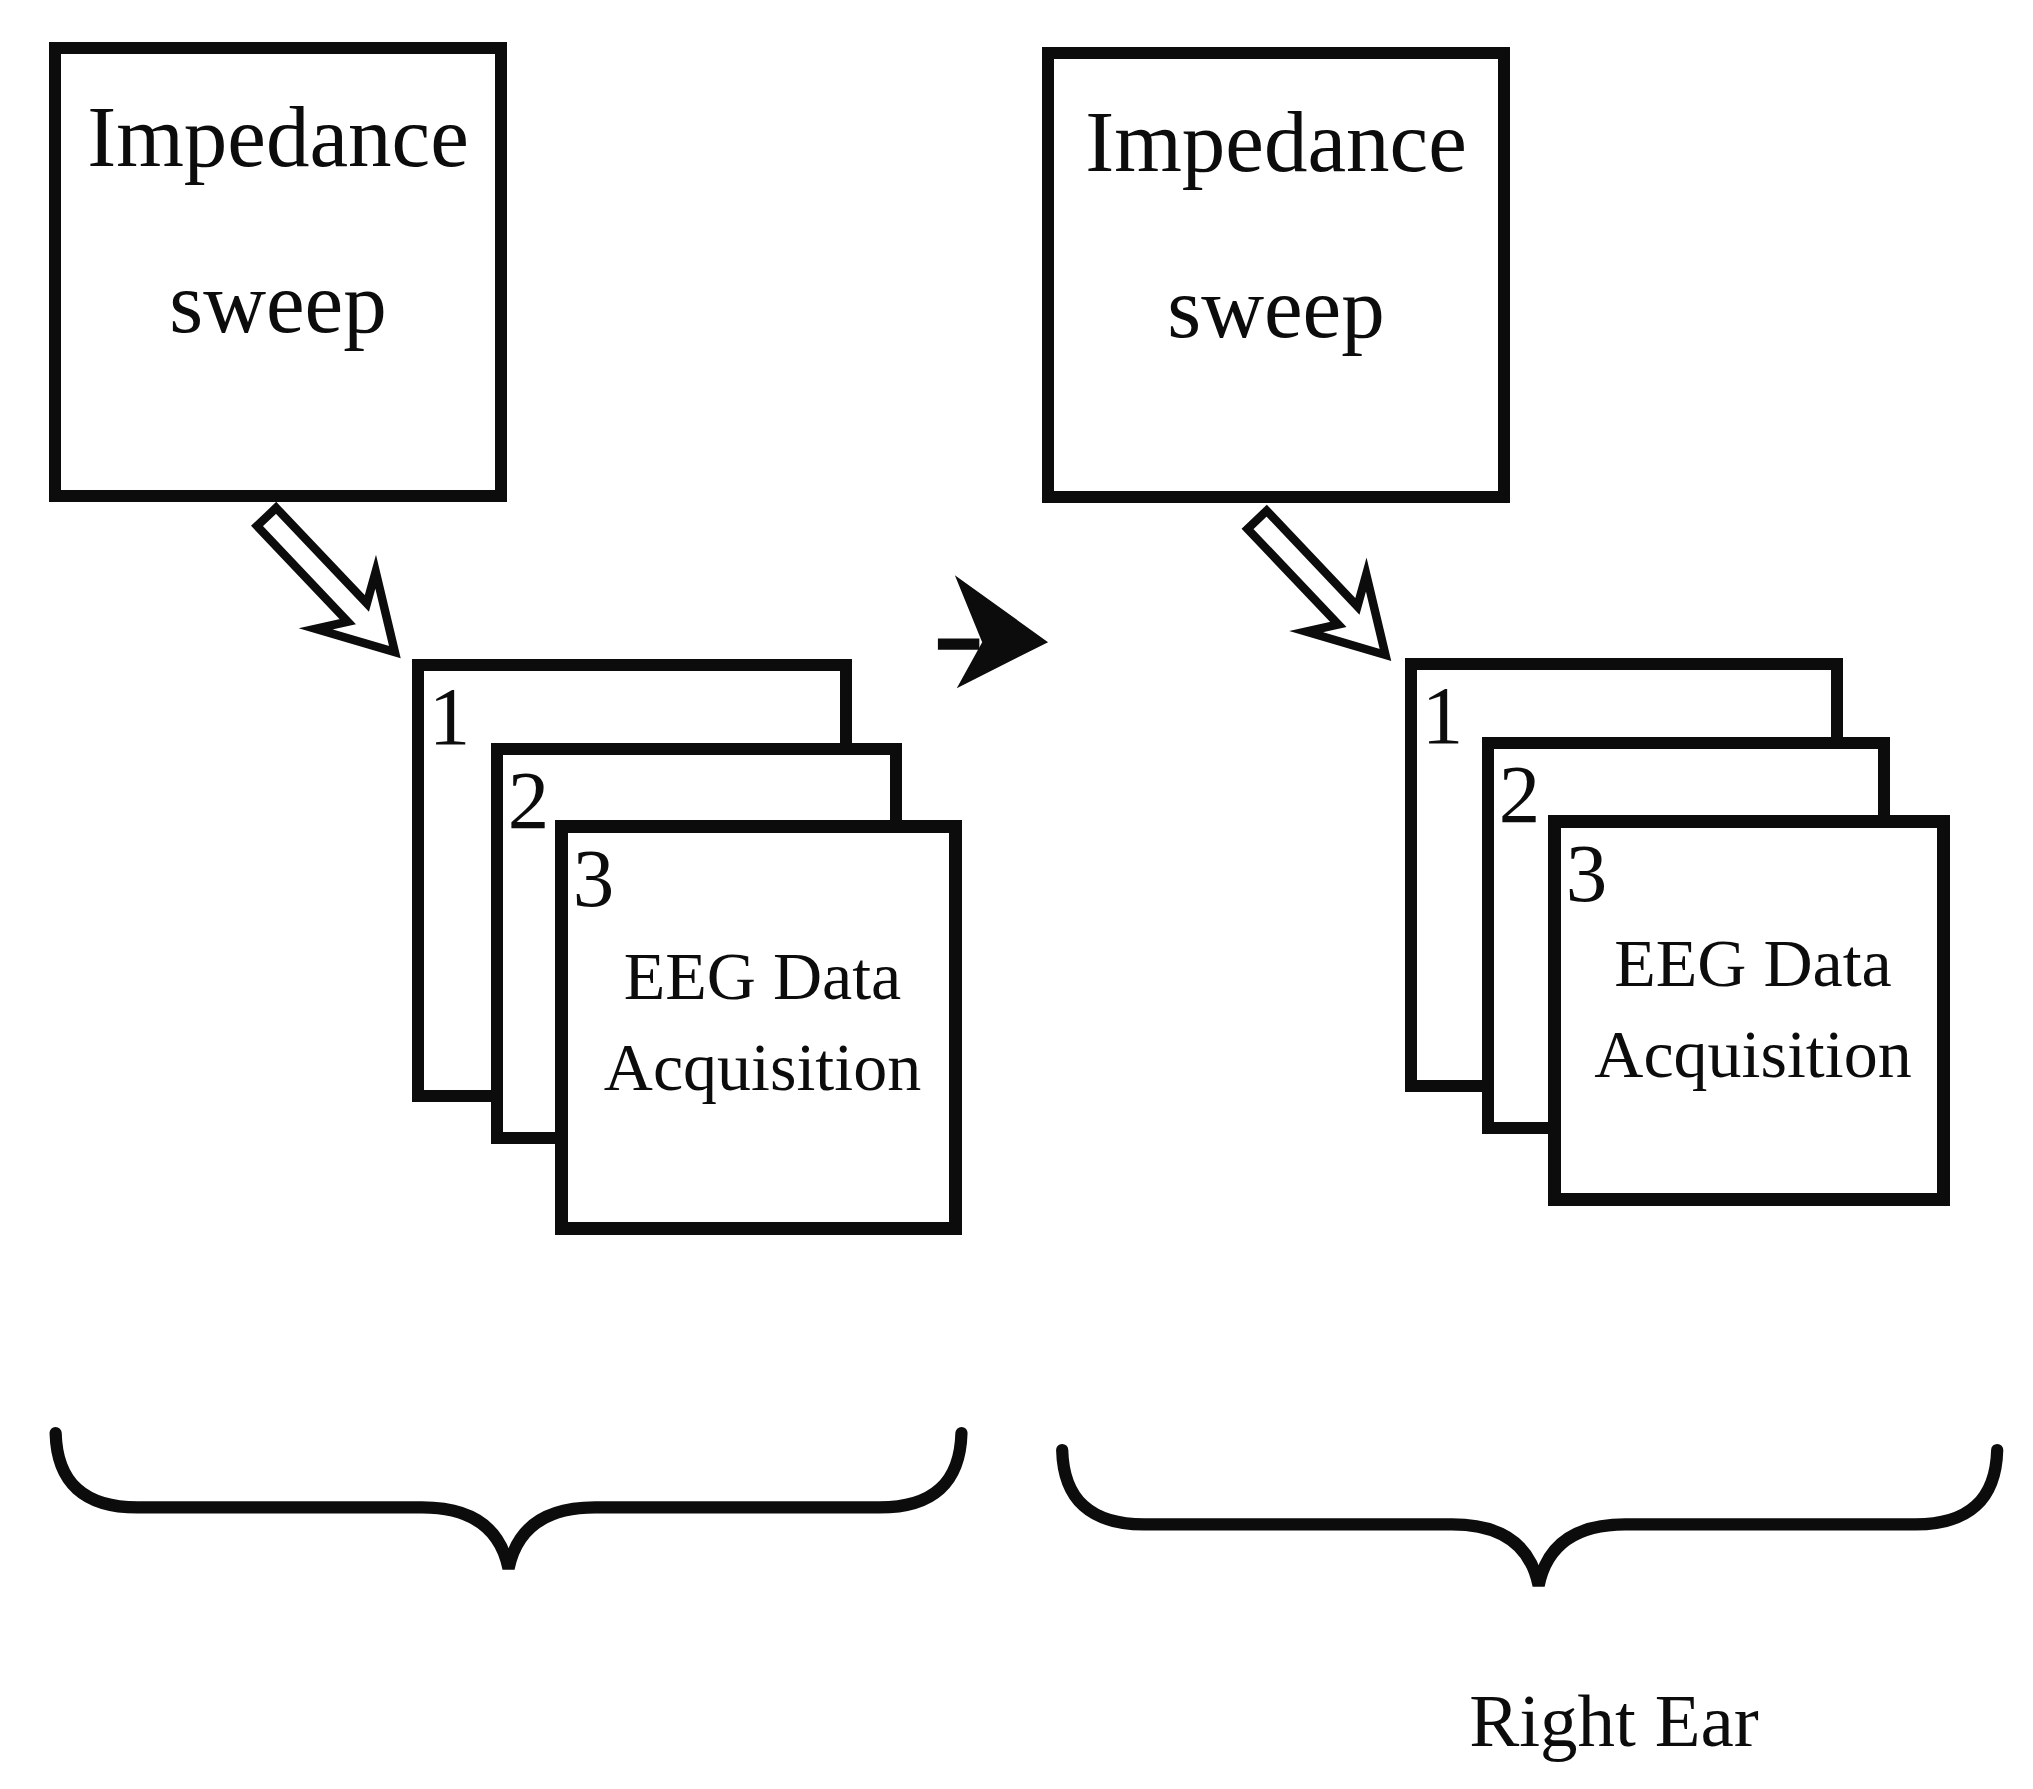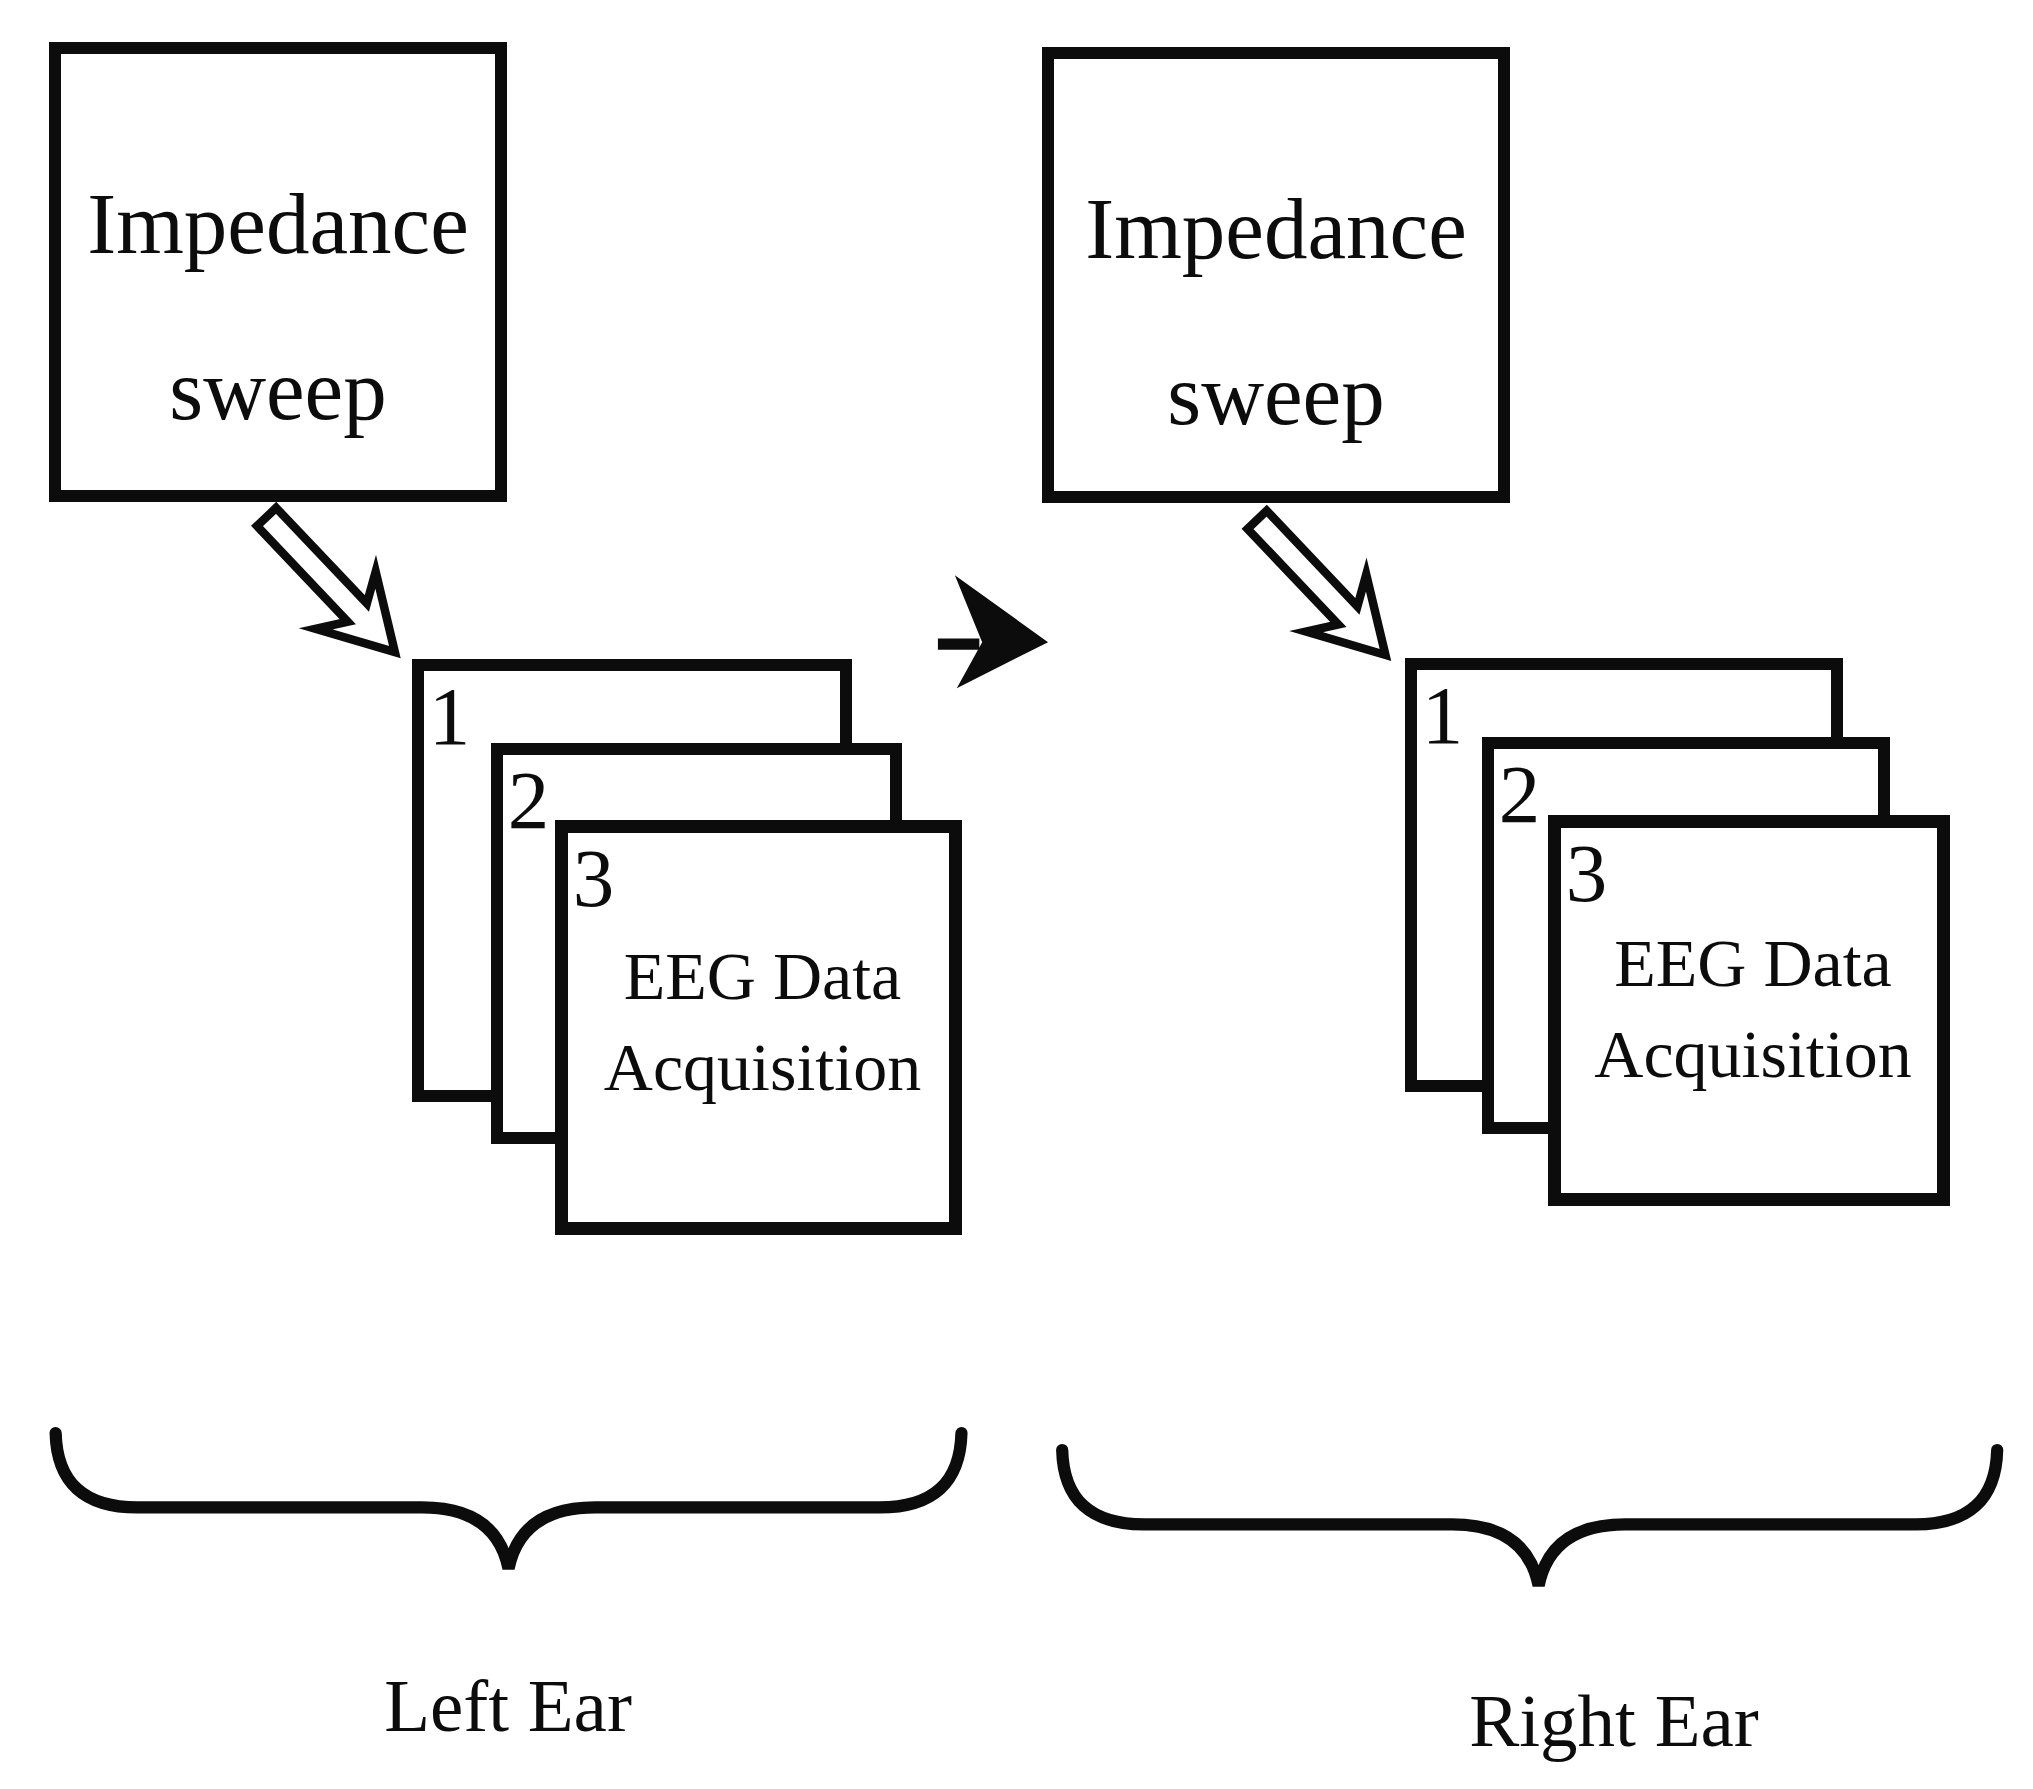--- a/index.html
+++ b/index.html
@@ -15,21 +15,20 @@
   svg.overlay { position: absolute; left: 0; top: 0; width: 2034px; height: 1789px; }
 
   .imp-box {
     position: absolute;
     box-sizing: border-box;
     border: 12.2px solid #0c0c0c;
     background: #ffffff;
     text-align: center;
     font-size: 87px;
     line-height: 166px;
-    padding-top: 87px;
   }
   .imp-box span { display: block; }
   .box-left  { left: 49px;   top: 42px; width: 458px; height: 460px; }
   .box-right { left: 1042px; top: 47px; width: 468px; height: 456px; }
 
   .card {
     position: absolute;
     box-sizing: border-box;
     border: 12.2px solid #0c0c0c;
     background: #ffffff;
@@ -102,21 +101,20 @@
     <span class="num">2</span>
   </div>
   <div class="card c3L">
     <span class="num">3</span>
     <div class="front-label">
       <span>EEG Data</span>
       <span>Acquisition</span>
     </div>
   </div>
 
-  <div class="ear-label ear-left">Left Ear</div>
 
   <div class="imp-box box-right">
     <span>Impedance</span>
     <span>sweep</span>
   </div>
 
   <div class="card c1R">
     <span class="num">1</span>
   </div>
   <div class="card c2R">

